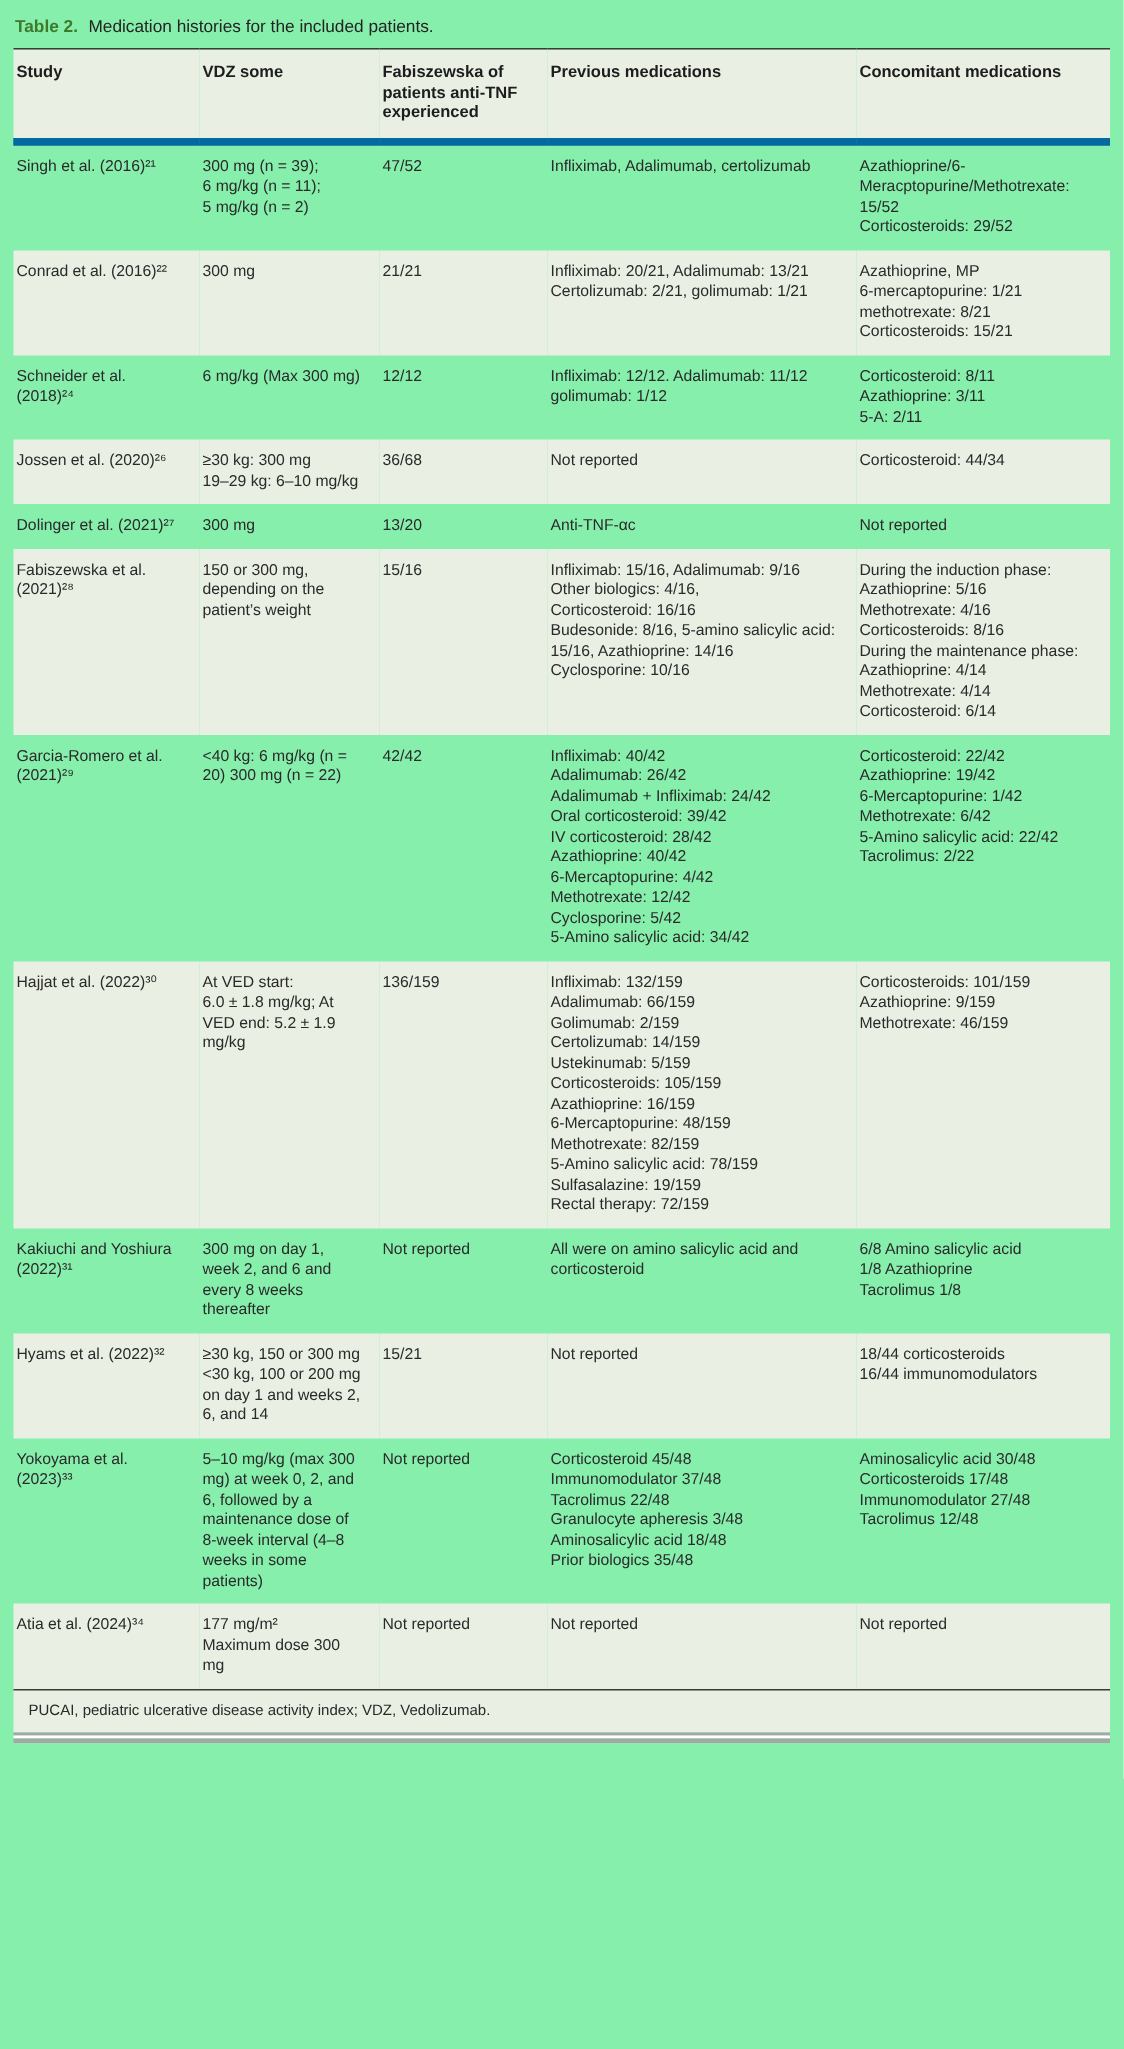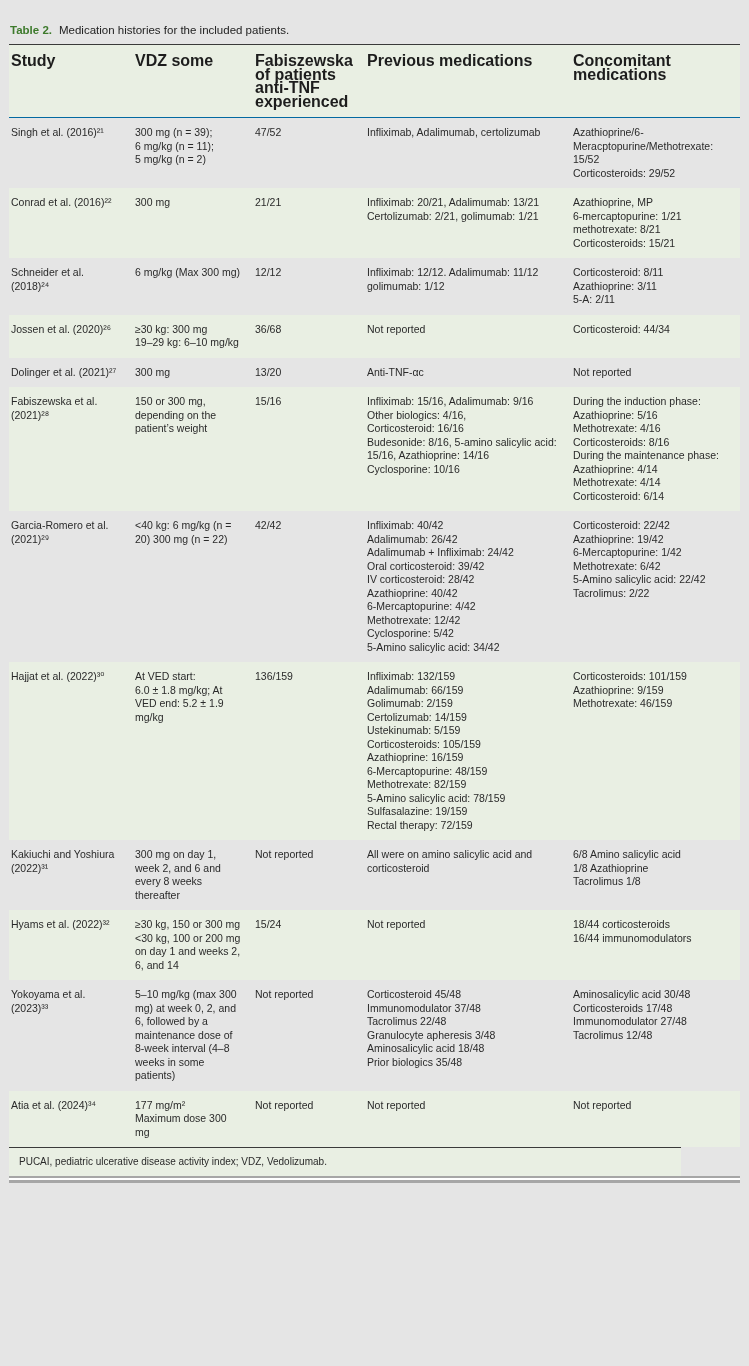--- a/index.html
+++ b/index.html
@@ -5,62 +5,62 @@
   * { box-sizing: border-box; }
   html, body { margin: 0; padding: 0; background: #ffffff; }
   body {
     font-family: "Liberation Sans", "DejaVu Sans", sans-serif;
     color: #232323;
     -webkit-font-smoothing: antialiased;
   }
   .page {
     width: 749px;
     min-height: 1366px;
-    padding: 18px 9px 0 9px;
-    background: #e5e5e5;
+    padding: 6px 9px 0 9px;
+    background: #86efac;
   }
   .table-title {
     font-size: 11.5px;
     line-height: 14px;
     padding: 5px 1px 7px 1px;
     color: #232323;
   }
   .table-title .title-label {
     color: var(--accent, #3d7a2c);
     font-weight: 700;
     margin-right: 7px;
   }
   table.data-table {
     width: 731px;
     border-collapse: collapse;
     table-layout: fixed;
   }
   thead tr { background: var(--stripe, #e9efe3); }
   th {
-    font-size: 16px;
+    font-size: 11px;
     font-weight: 700;
     text-align: left;
     vertical-align: top;
     padding: 9px 12px 9px 2px;
     line-height: 13.5px;
     border-top: 1px solid #3a3a3a;
-    border-bottom: 1px solid #0369a1;
+    border-bottom: 5px solid #0369a1;
     color: #1d1d1d;
   }
   td {
     font-size: 10.5px;
     vertical-align: top;
     padding: 8px 12px 8px 2px;
     line-height: 13.5px;
     white-space: pre-line;
     color: #2a2a2a;
   }
   tbody tr:nth-child(even) { background: var(--stripe, #e9efe3); }
   .footnote-band {
-    width: 672px;
+    width: 731px;
     background: var(--stripe, #e9efe3);
     border-top: 1px solid #3a3a3a;
     font-size: 10px;
     line-height: 12px;
     color: #2a2a2a;
     padding: 8px 6px 8px 10px;
   }
   .bottom-rules { width: 731px; }
   .rule-a { height: 2px; background: #a6a6a6; }
   .rule-gap { height: 2px; background: #ffffff; }
@@ -204,21 +204,21 @@
           <td>300 mg on day 1, week 2, and 6 and every 8 weeks thereafter</td>
           <td>Not reported</td>
           <td>All were on amino salicylic acid and corticosteroid</td>
           <td>6/8 Amino salicylic acid
 1/8 Azathioprine
 Tacrolimus 1/8</td>
         </tr>
         <tr>
           <td>Hyams et al. (2022)³²</td>
           <td>≥30 kg, 150 or 300 mg &lt;30 kg, 100 or 200 mg on day 1 and weeks 2, 6, and 14</td>
-          <td>15/24</td>
+          <td>15/21</td>
           <td>Not reported</td>
           <td>18/44 corticosteroids
 16/44 immunomodulators</td>
         </tr>
         <tr>
           <td>Yokoyama et al. (2023)³³</td>
           <td>5–10 mg/kg (max 300 mg) at week 0, 2, and 6, followed by a maintenance dose of 8-week interval (4–8 weeks in some patients)</td>
           <td>Not reported</td>
           <td>Corticosteroid 45/48
 Immunomodulator 37/48

